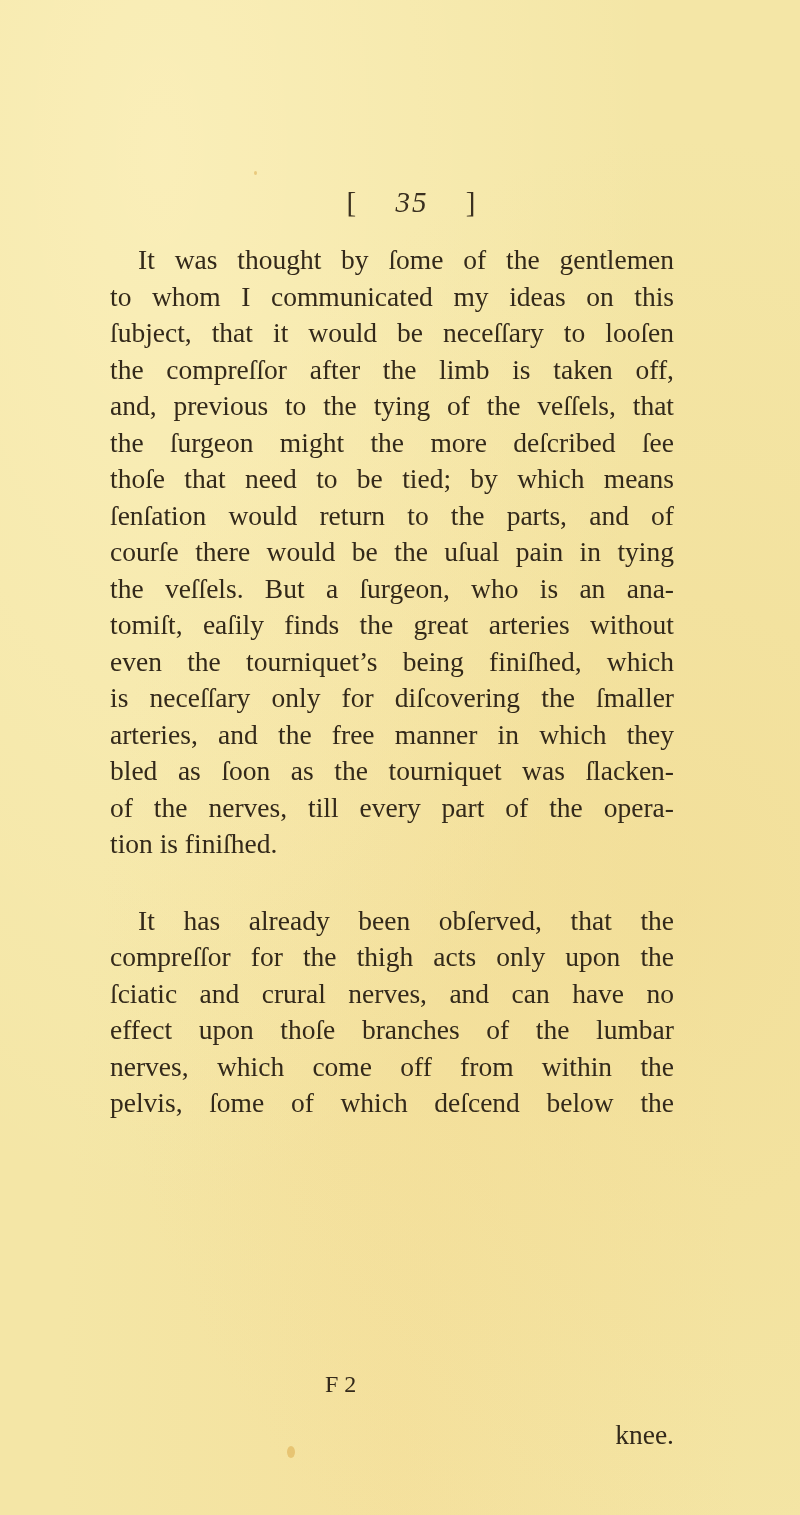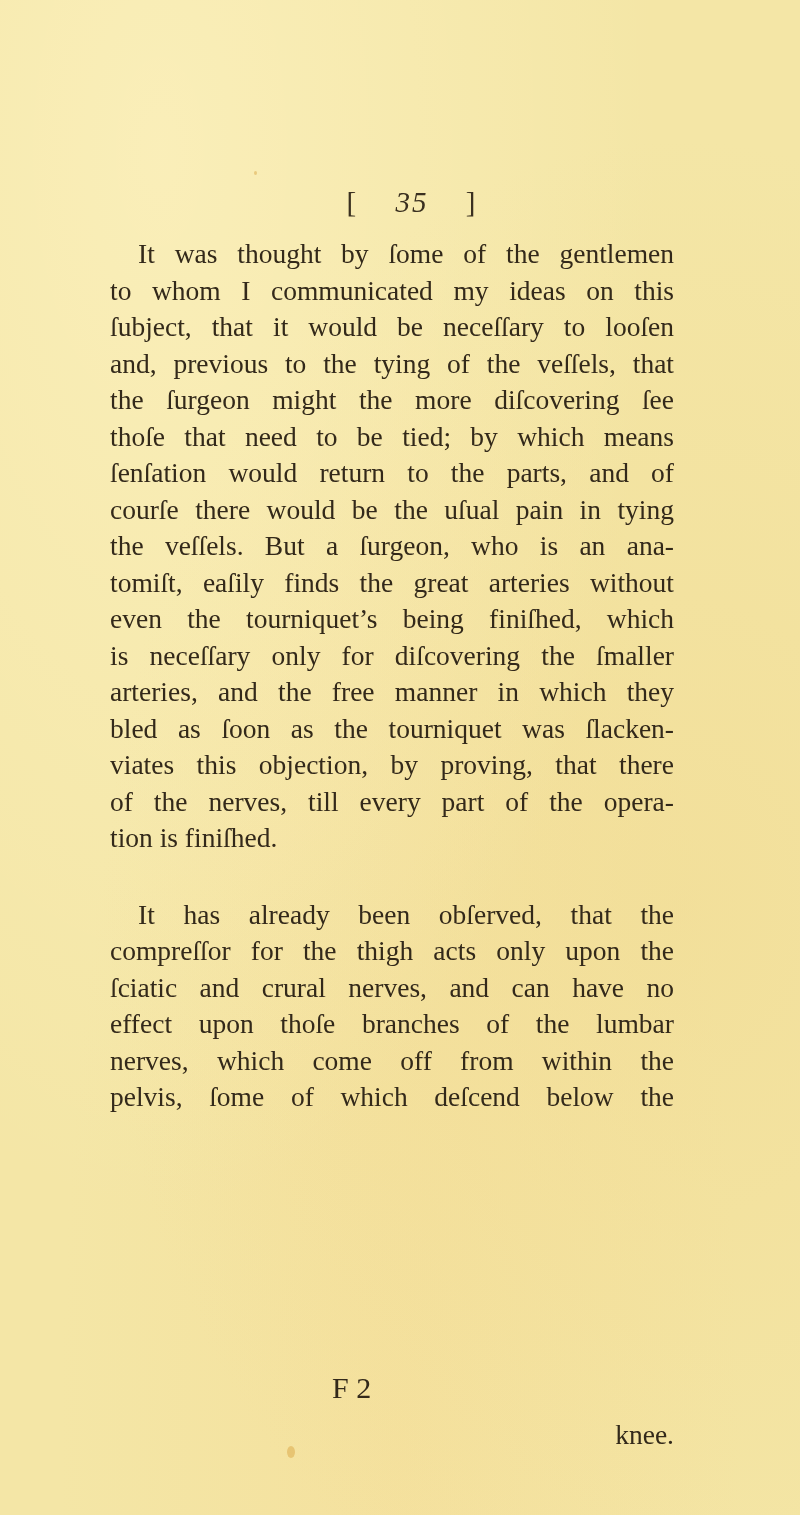--- a/index.html
+++ b/index.html
@@ -65,23 +65,23 @@
     position: absolute;
     top: 1371px;
     left: 110px;
     width: 564px;
     height: 36px;
     font-size: 27.5px;
     color: #33291a;
   }
   .signature {
     position: absolute;
-    left: 222px;
+    left: 215px;
     top: 0;
-    font-size: 30px;
+    font-size: 24px;
   }
   .catchword {
     position: absolute;
     right: 0;
     top: 0;
     margin-top: 48px;
   }
   .stain {
     position: absolute;
     border-radius: 50%;
@@ -97,35 +97,35 @@
   <div class="stain" style="left:254px;top:171px;width:3px;height:4px;"></div>
 
   <div class="running-head">
     <span class="bracket">[</span>
     <span class="folio">35</span>
     <span class="bracket">]</span>
   </div>
 
   <div class="text-block">
     <div>
-      <span class="line" style="padding-left:28px;">It was thought by ſome of the gentlemen</span>
+      <span class="line" style="padding-left:28px;margin-top:6px;">It was thought by ſome of the gentlemen</span>
       <span class="line">to whom I communicated my ideas on this</span>
       <span class="line">ſubject, that it would be neceſſary to looſen</span>
+      <span class="line">the compreſſor after the limb is taken off,</span>
       <span class="line">and, previous to the tying of the veſſels, that</span>
-      <span class="line">the ſurgeon might the more diſcovering ſee</span>
+      <span class="line">the ſurgeon might the more deſcribed ſee</span>
       <span class="line">thoſe that need to be tied; by which means</span>
       <span class="line">ſenſation would return to the parts, and of</span>
       <span class="line">courſe there would be the uſual pain in tying</span>
       <span class="line">the veſſels.  But a ſurgeon, who is an ana-</span>
       <span class="line">tomiſt, eaſily finds the great arteries without</span>
       <span class="line">even the tourniquet’s being finiſhed, which</span>
       <span class="line">is neceſſary only for diſcovering the ſmaller</span>
       <span class="line">arteries, and the free manner in which they</span>
       <span class="line">bled as ſoon as the tourniquet was ſlacken-</span>
-      <span class="line">viates this objection, by proving, that there</span>
       <span class="line">of the nerves, till every part of the opera-</span>
       <span class="line last">tion is finiſhed.</span>
     </div>
 
     <div class="para-gap"></div>
 
     <div>
       <span class="line" style="padding-left:28px;">It has already been obſerved, that the</span>
       <span class="line">compreſſor for the thigh acts only upon the</span>
       <span class="line">ſciatic and crural nerves, and can have no</span>

